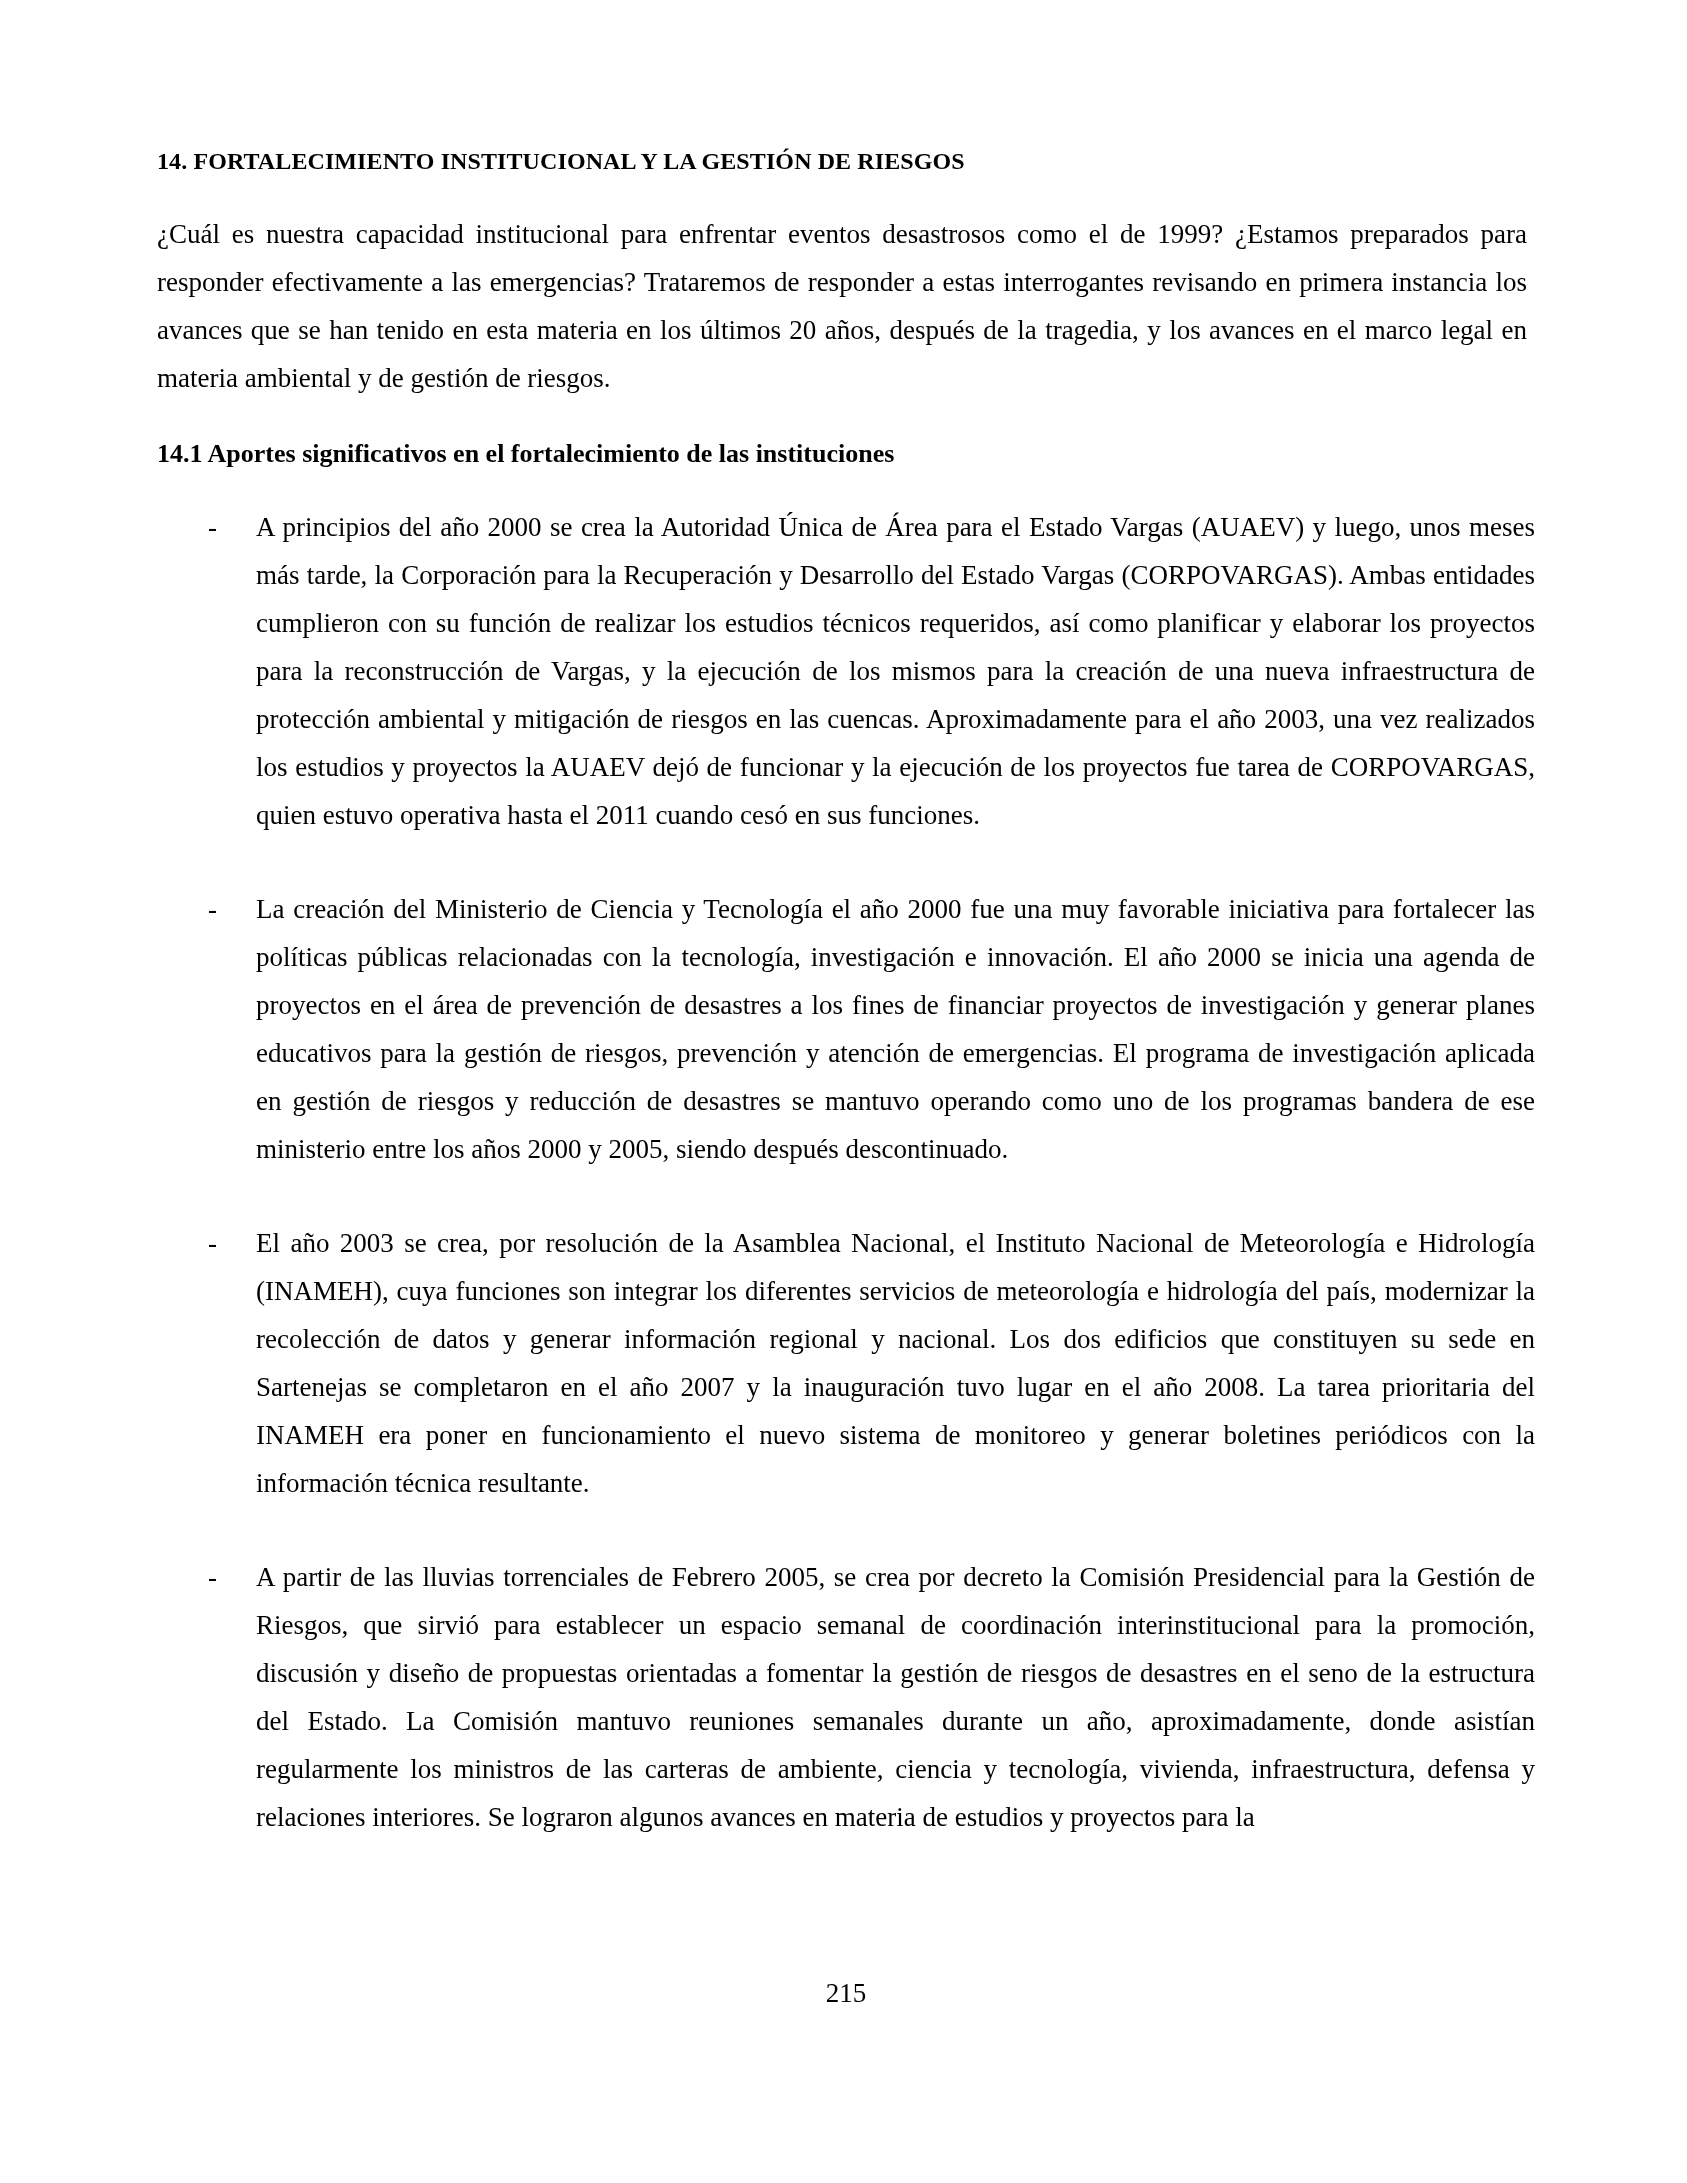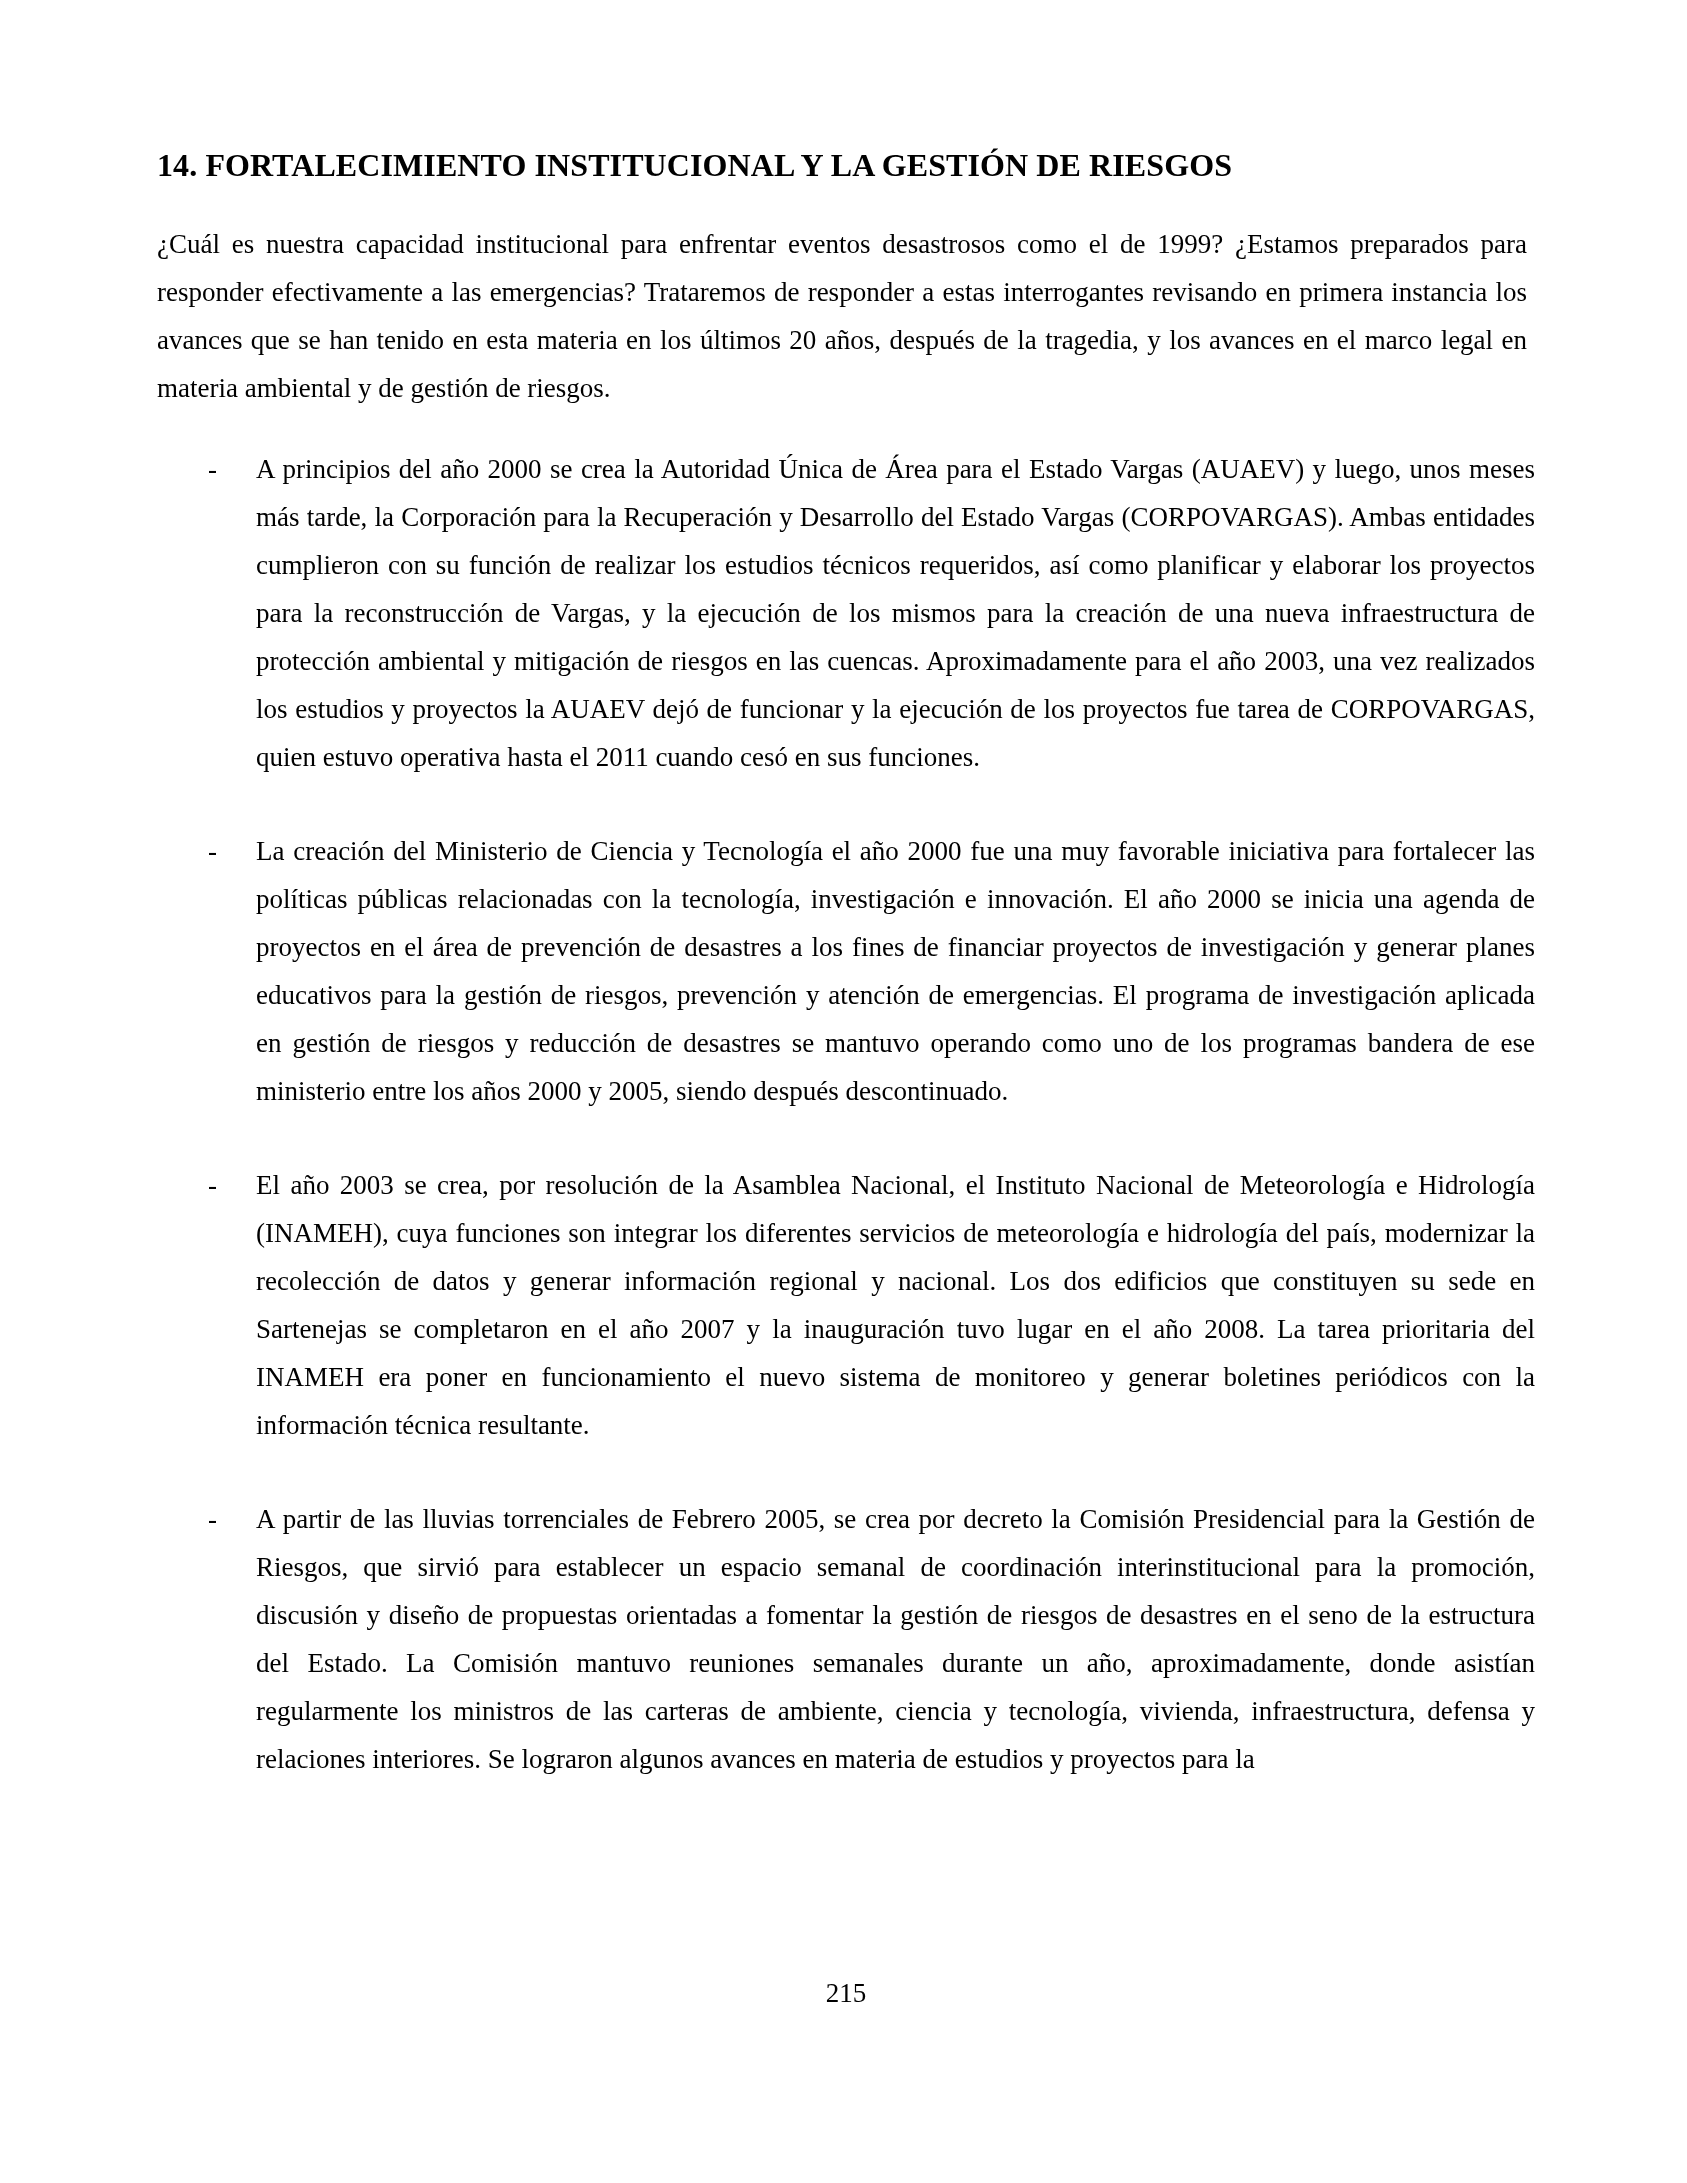--- a/index.html
+++ b/index.html
@@ -21,21 +21,21 @@
   }
 
   .content {
     position: absolute;
     left: 157px;
     top: 147px;
     width: 1378px;
   }
 
   h1.section-title {
-    font-size: 32px;
+    font-size: 24px;
     font-weight: bold;
     line-height: 1.18;
     margin: 0 0 35px 0;
     letter-spacing: 0.1px;
     text-align: left;
   }
 
   h2.sub-title {
     font-size: 26px;
     font-weight: bold;
@@ -101,20 +101,21 @@
 <body>
 
 <div class="page">
 
   <div class="content">
 
     <h1 class="section-title">14. FORTALECIMIENTO INSTITUCIONAL Y LA GESTIÓN DE RIESGOS</h1>
 
     <p class="body-text">¿Cuál es nuestra capacidad institucional  para enfrentar eventos desastrosos como el de 1999? ¿Estamos preparados para responder efectivamente a las emergencias? Trataremos de responder a estas interrogantes revisando en primera instancia los avances que se han tenido en esta materia en los últimos 20 años, después de la tragedia, y los avances en el marco legal en materia ambiental y de gestión de riesgos.</p>
 
+    <h2 class="sub-title">14.1 Aportes significativos en el fortalecimiento de las instituciones</h2>
 
     <ul class="bullet-list">
 
       <li class="bullet-item">
         <span class="bullet-marker">-</span>
         <span class="bullet-text">A principios del año 2000 se crea la Autoridad Única de Área para el Estado Vargas (AUAEV) y luego, unos meses más tarde, la Corporación para la Recuperación y Desarrollo del Estado Vargas (CORPOVARGAS). Ambas entidades cumplieron con su función de realizar los estudios técnicos requeridos, así como planificar y elaborar los proyectos para la reconstrucción de Vargas, y la ejecución de los mismos para la creación de una nueva infraestructura de protección ambiental y mitigación de riesgos en las cuencas. Aproximadamente para el año 2003, una vez realizados los estudios y proyectos la AUAEV dejó de funcionar y la ejecución de los proyectos fue tarea de CORPOVARGAS, quien estuvo operativa hasta el 2011 cuando cesó en sus funciones.</span>
       </li>
 
       <li class="bullet-item">
         <span class="bullet-marker">-</span>

